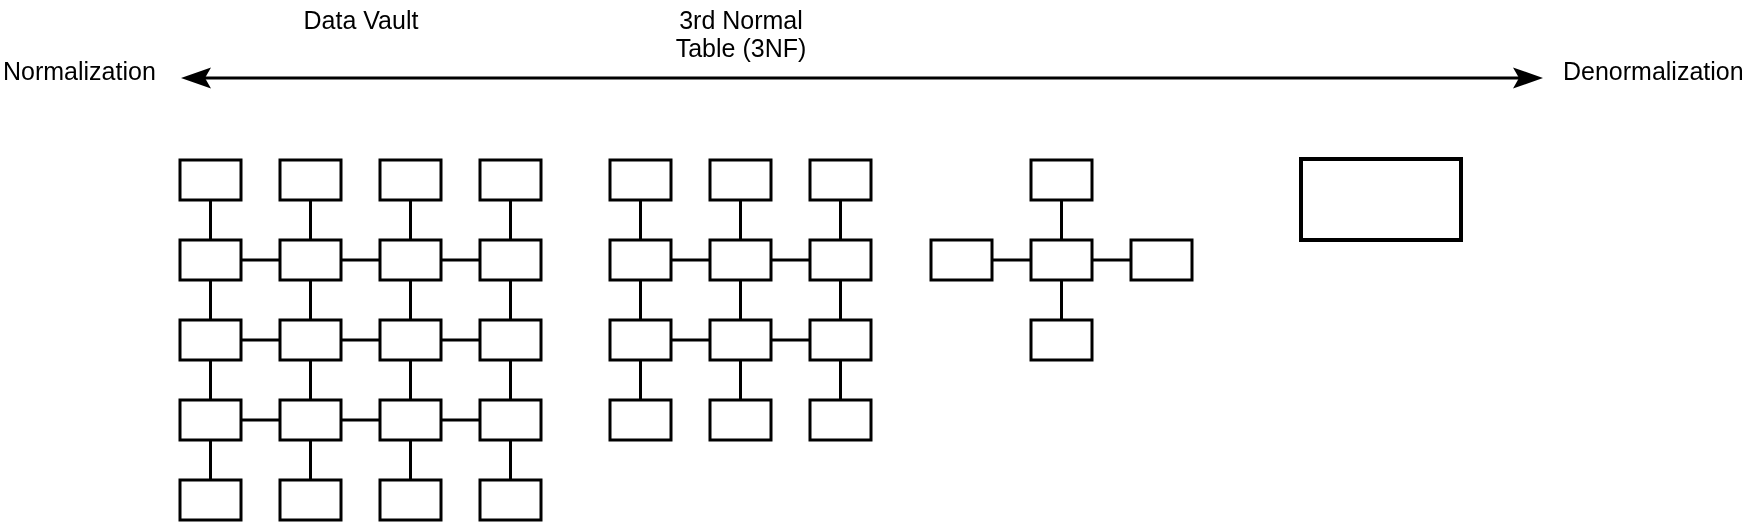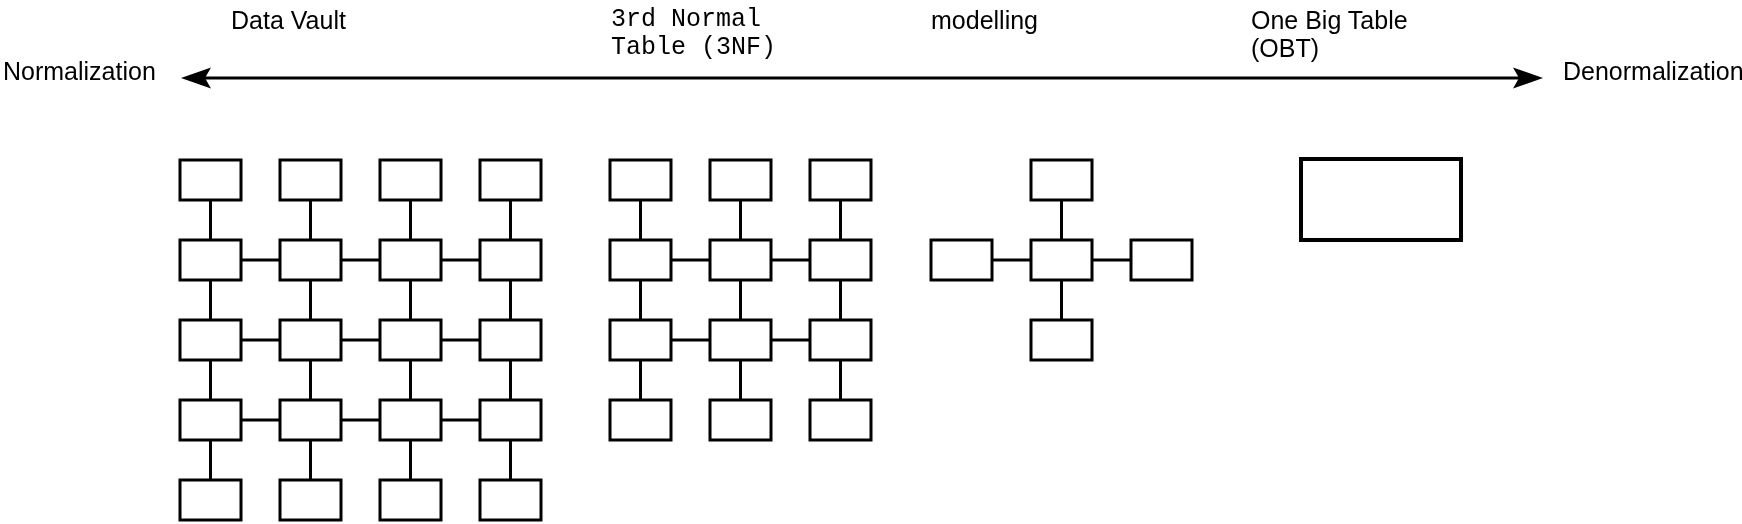--- a/index.html
+++ b/index.html
@@ -24,21 +24,21 @@
     line-height: 28px;
     white-space: nowrap;
   }
   .axis-label.left  { left: 3px; }
   .axis-label.right { left: 1563px; }
   .approach-label {
     position: absolute;
     top: 6px;
     width: 260px;
     margin-left: -130px; 
-    text-align: left;
+    text-align: center;
     font-size: 25px;
     line-height: 28px;
     white-space: nowrap;
   }
 </style>
 </head>
 <body>
 
 <div class="canvas">
 
@@ -139,27 +139,22 @@
     </svg>
 
   <div class="axis-label left">Normalization</div>
 
   <div class="axis-label right">Denormalization</div>
 
   <div class="approach-label" style="left: 361px;">
     <div>Data Vault</div>
   </div>
 
-  <div class="approach-label" style="left: 741px; font-family: Liberation Mono, monospace;">
+  <div class="approach-label" style="left: 741px;">
     <div>3rd Normal</div>
     <div>Table (3NF)</div>
   </div>
 
   <div class="approach-label" style="left: 1061px;">
-    <div>modelling</div>
   </div>
 
-  <div class="approach-label" style="left: 1381px;">
-    <div>One Big Table</div>
-    <div>(OBT)</div>
-  </div>
 
 </div>
 
 </body></html>

